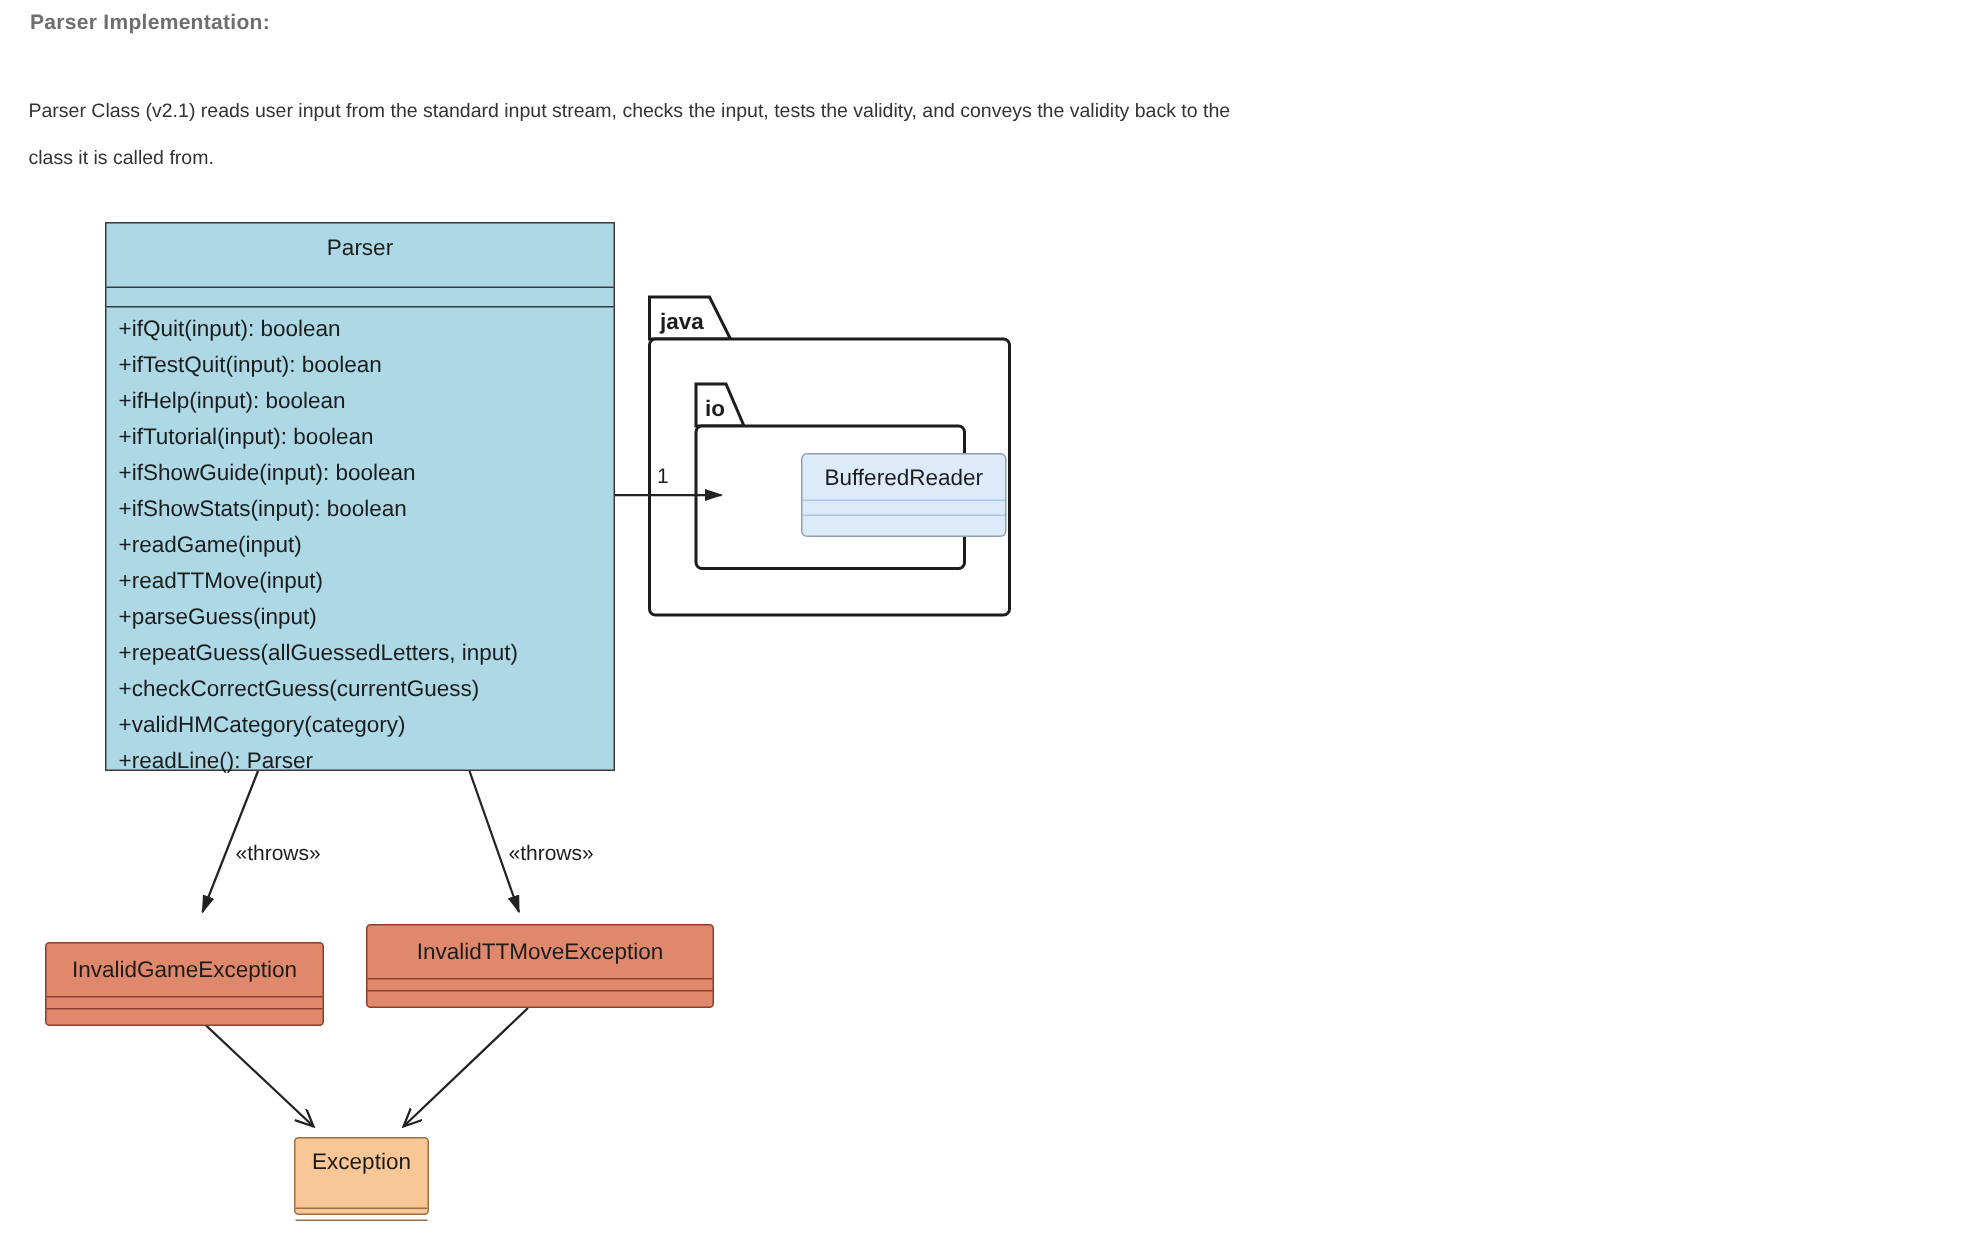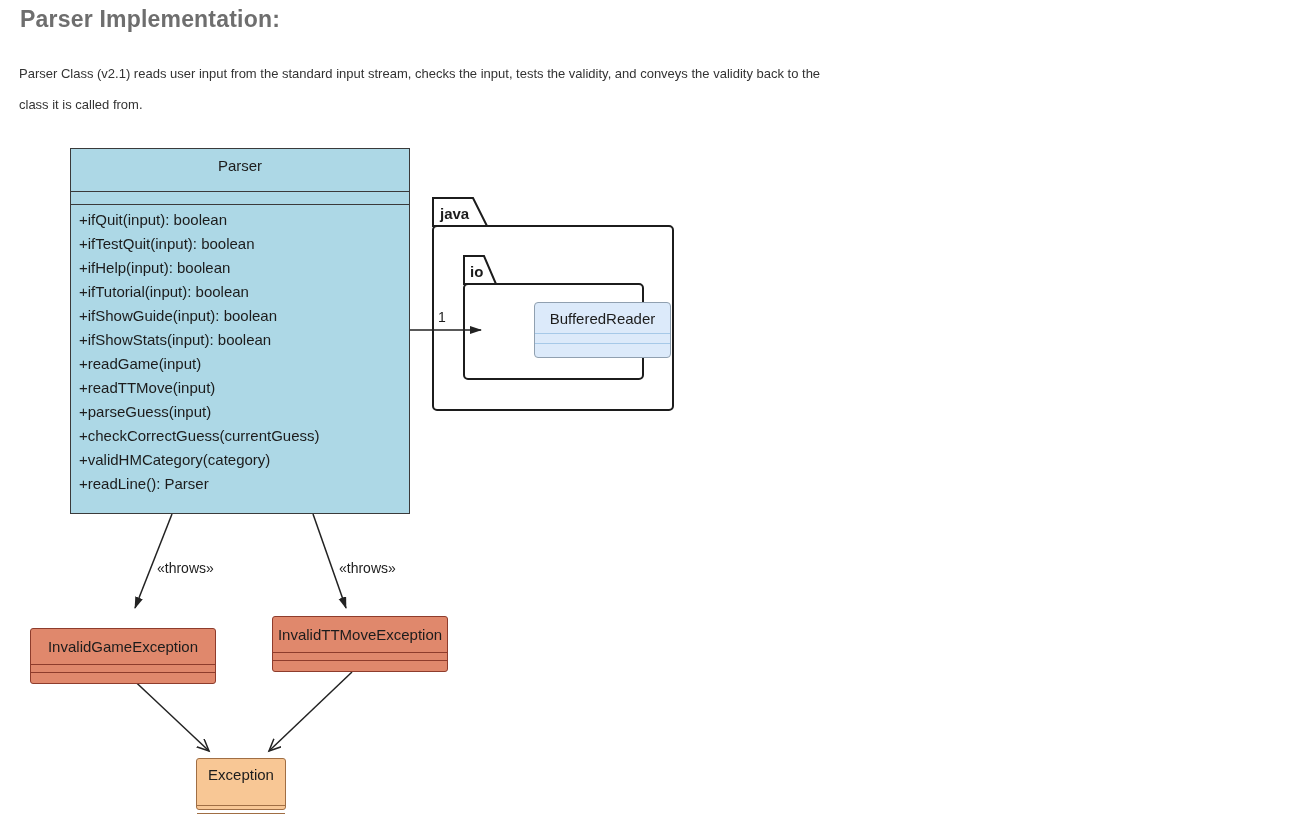--- a/index.html
+++ b/index.html
@@ -20,21 +20,21 @@
   * { margin:0; padding:0; box-sizing:border-box; }
   html,body { background:#ffffff; }
   body {
     width:1314px; height:831px; position:relative; overflow:hidden;
     font-family:"Liberation Sans", sans-serif;
   }
   #page { position:relative; width:1314px; height:831px; }
 
   .heading {
     position:absolute; left:20px; top:6px;
-    font-size:23px; font-weight:700; color:var(--heading);
+    font-size:14px; font-weight:700; color:var(--heading);
     letter-spacing:0.2px;
   }
   .para {
     position:absolute; left:19px; top:58px; width:1274px;
     font-size:13px; line-height:31px; color:var(--body-text);
   }
 
   svg.wires { position:absolute; left:0; top:0; z-index:1; }
   svg.wires text {
     font-family:"Liberation Sans", sans-serif;
@@ -69,21 +69,21 @@
   .br-box .uml-row.last { border-bottom:none; }
 
   .exc-box {
     background:var(--exc-fill); border:1.5px solid var(--exc-border); border-radius:3px;
   }
   .exc-box .uml-title { height:36px; line-height:36px; border-bottom:1px solid var(--exc-border); }
   .exc-box .uml-row { height:8px; border-bottom:1px solid var(--exc-border); }
   .exc-box .uml-row.last { border-bottom:none; }
 
   .ige-box { left:30px;  top:628px; width:186px; height:56px; }
-  .ite-box { left:272px; top:616px; width:176px; height:56px; }
+  .ite-box { left:244px; top:616px; width:232px; height:56px; }
 
   .base-exc-box {
     left:196px; top:758px; width:90px; height:52px;
     background:var(--base-exc-fill); border:1.5px solid var(--base-exc-border); border-radius:3px;
   }
   .base-exc-box .uml-title { height:47px; line-height:31px; border-bottom:1px solid var(--base-exc-border); }
   .base-exc-box .uml-row { height:8px; border-bottom:1px solid var(--base-exc-border); }
   .base-exc-box .uml-row.last { border-bottom:none; }
 </style>
 </head>
@@ -138,20 +138,21 @@
     <div class="uml-methods">
       <div>+ifQuit(input): boolean</div>
       <div>+ifTestQuit(input): boolean</div>
       <div>+ifHelp(input): boolean</div>
       <div>+ifTutorial(input): boolean</div>
       <div>+ifShowGuide(input): boolean</div>
       <div>+ifShowStats(input): boolean</div>
       <div>+readGame(input)</div>
       <div>+readTTMove(input)</div>
       <div>+parseGuess(input)</div>
+      <div>+repeatGuess(allGuessedLetters, input)</div>
       <div>+checkCorrectGuess(currentGuess)</div>
       <div>+validHMCategory(category)</div>
       <div>+readLine(): Parser</div>
     </div>
   </div>
 
   <div class="uml-class br-box">
     <div class="uml-title">BufferedReader</div>
     <div class="uml-row"></div>
     <div class="uml-row last"></div>

